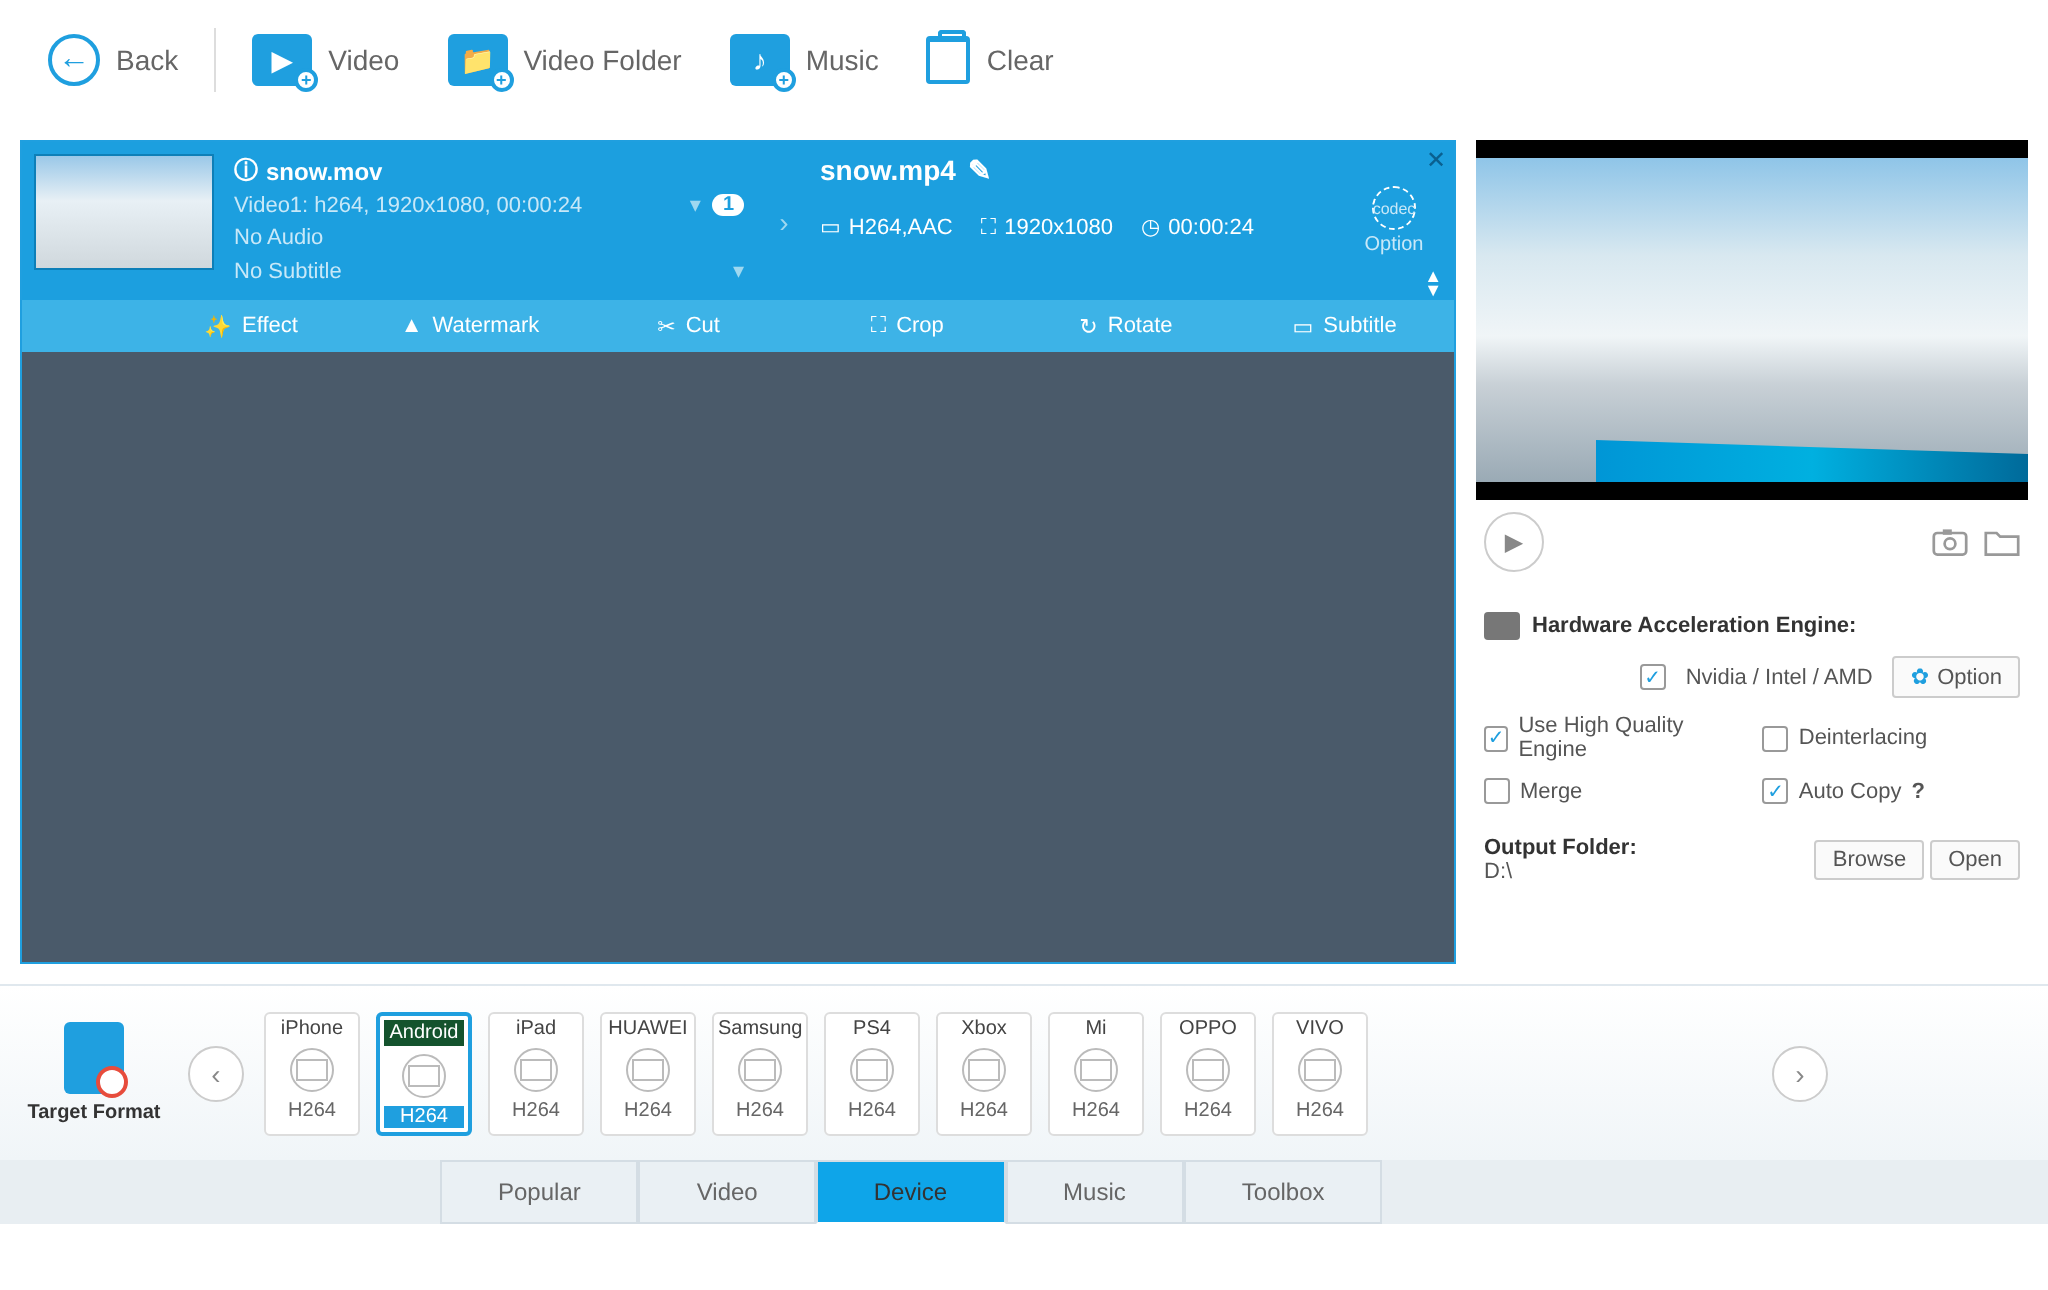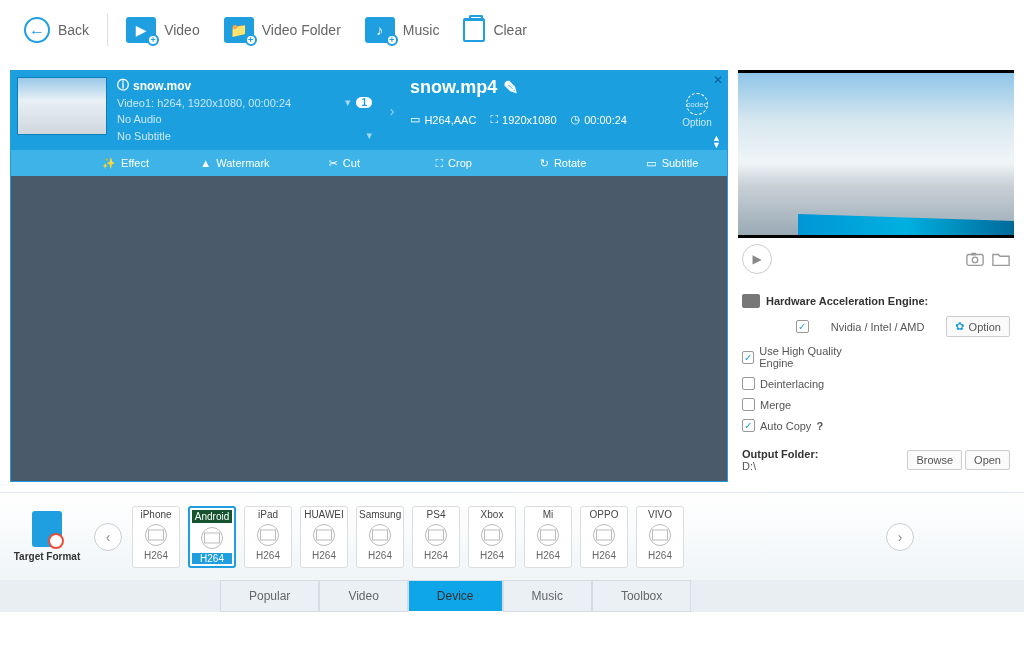--- a/index.html
+++ b/index.html
@@ -24,21 +24,21 @@
 
 .file-card { background: #1c9fdf; color: #fff; position: relative; }
 .file-row { display: flex; padding: 6px; }
 .thumb { width: 90px; height: 58px; background: linear-gradient(180deg, #9ac8e8 0%, #e8f0f5 40%, #d0d8dd 100%); border: 1px solid #0d7fb8; }
 .file-info { flex: 1; padding: 0 10px; font-size: 11px; }
 .file-info .fn { font-weight: bold; font-size: 12px; display: flex; align-items: center; gap: 4px; }
 .file-info .ln { color: #c8e8f8; padding: 2px 0; display: flex; align-items: center; gap: 6px; }
 .file-info .badge { background: #fff; color: #1c9fdf; border-radius: 8px; padding: 0 5px; font-size: 10px; font-weight: bold; }
 .arrow-mark { width: 20px; display: flex; flex-direction: column; align-items: center; justify-content: center; color: #9fd8f0; font-size: 14px; }
 .file-output { flex: 1; padding: 0 8px; }
-.file-output .fn { font-weight: bold; font-size: 18px; display: flex; align-items: flex-start; gap: 6px; }
+.file-output .fn { font-weight: bold; font-size: 14px; display: flex; align-items: center; gap: 6px; }
 .out-specs { display: flex; gap: 14px; align-items: center; margin-top: 14px; font-size: 11px; }
 .out-specs span { display: flex; align-items: center; gap: 4px; }
 .option-col { width: 48px; text-align: right; font-size: 10px; color: #c8e8f8; display: flex; flex-direction: column; align-items: center; justify-content: center; gap: 2px; }
 .gear-ico { width: 22px; height: 22px; border: 1.5px dashed #fff; border-radius: 50%; display: flex; align-items: center; justify-content: center; font-size: 8px; }
 .close-x { position: absolute; top: 2px; right: 4px; color: #0a6090; font-size: 12px; cursor: pointer; }
 .arrows-ud { position: absolute; top: 64px; right: 6px; color: #fff; font-size: 9px; line-height: 7px; text-align: center; }
 
 .edit-bar { display: flex; background: #3db3e7; height: 26px; }
 .edit-bar .eb { flex: 1; display: flex; align-items: center; justify-content: center; gap: 5px; font-size: 11px; color: #fff; cursor: pointer; }
 .edit-bar .eb:first-child { margin-left: 60px; }
@@ -53,21 +53,21 @@
 
 
 .settings { padding: 10px 4px; font-size: 11px; }
 .set-row { display: flex; align-items: center; gap: 6px; padding: 4px 0; }
 .set-title { font-weight: bold; color: #333; font-size: 11px; }
 .chip-ico { width: 18px; height: 14px; background: #777; border-radius: 2px; }
 .opt-btn { border: 1px solid #ccc; background: #fafafa; padding: 3px 8px; display: flex; align-items: center; gap: 4px; cursor: pointer; font-size: 11px; border-radius: 2px; }
 .opt-btn .gear { color: #1f9fdf; }
 .chk { width: 13px; height: 13px; border: 1px solid #999; border-radius: 2px; display: inline-flex; align-items: center; justify-content: center; font-size: 10px; color: #1f9fdf; }
 .chk.on::after { content: '✓'; }
-.set-grid { display: flex; justify-content: space-between; flex-wrap: wrap; flex-direction: column; }
+.set-grid { display: flex; justify-content: space-between; flex-wrap: wrap; }
 .set-grid label { display: flex; align-items: center; gap: 5px; width: 48%; padding: 4px 0; cursor: pointer; }
 .out-folder { display: flex; align-items: center; justify-content: space-between; margin-top: 12px; }
 .out-folder .lbl { font-weight: bold; color: #333; }
 .mini-btn { border: 1px solid #ccc; background: #fafafa; padding: 3px 8px; font-size: 11px; cursor: pointer; border-radius: 2px; }
 
 
 .format-area { height: 88px; background: linear-gradient(180deg, #fff 0%, #f0f5f8 100%); border-top: 1px solid #e0e8ee; padding: 6px 10px; display: flex; align-items: center; gap: 10px; position: relative; }
 .tf-col { width: 74px; text-align: center; }
 .tf-ico { width: 30px; height: 36px; background: #1f9fdf; border-radius: 3px; margin: 0 auto 4px; position: relative; }
 .tf-ico::after { content:''; position:absolute; right:-2px; bottom:-2px; width:12px; height:12px; border:2px solid #e74c3c; border-radius:50%; background:#fff; }
@@ -185,21 +185,21 @@
         </svg>
       <svg class="ctl-ico" viewBox="0 0 20 16">
           <path d="M1 3 L7 3 L9 5 L19 5 L19 15 L1 15 Z" fill="none" stroke="currentColor" stroke-width="1.5"></path>
         </svg>
     </div>
     <div class="settings">
       <div class="set-row">
         <span class="chip-ico"></span>
         <span class="set-title">Hardware Acceleration Engine:</span>
       </div>
-      <div class="set-row" style="justify-content:flex-end;gap:22px">
+      <div class="set-row" style="justify-content:flex-end;gap:10px">
         <span class="chk on"></span>
         <span>Nvidia / Intel / AMD</span>
         <span class="opt-btn">
             <span class="gear">✿</span> 
             <span>Option</span>
           </span>
       </div>
       <div class="set-grid">
         <label>
             <span class="chk on"></span>

